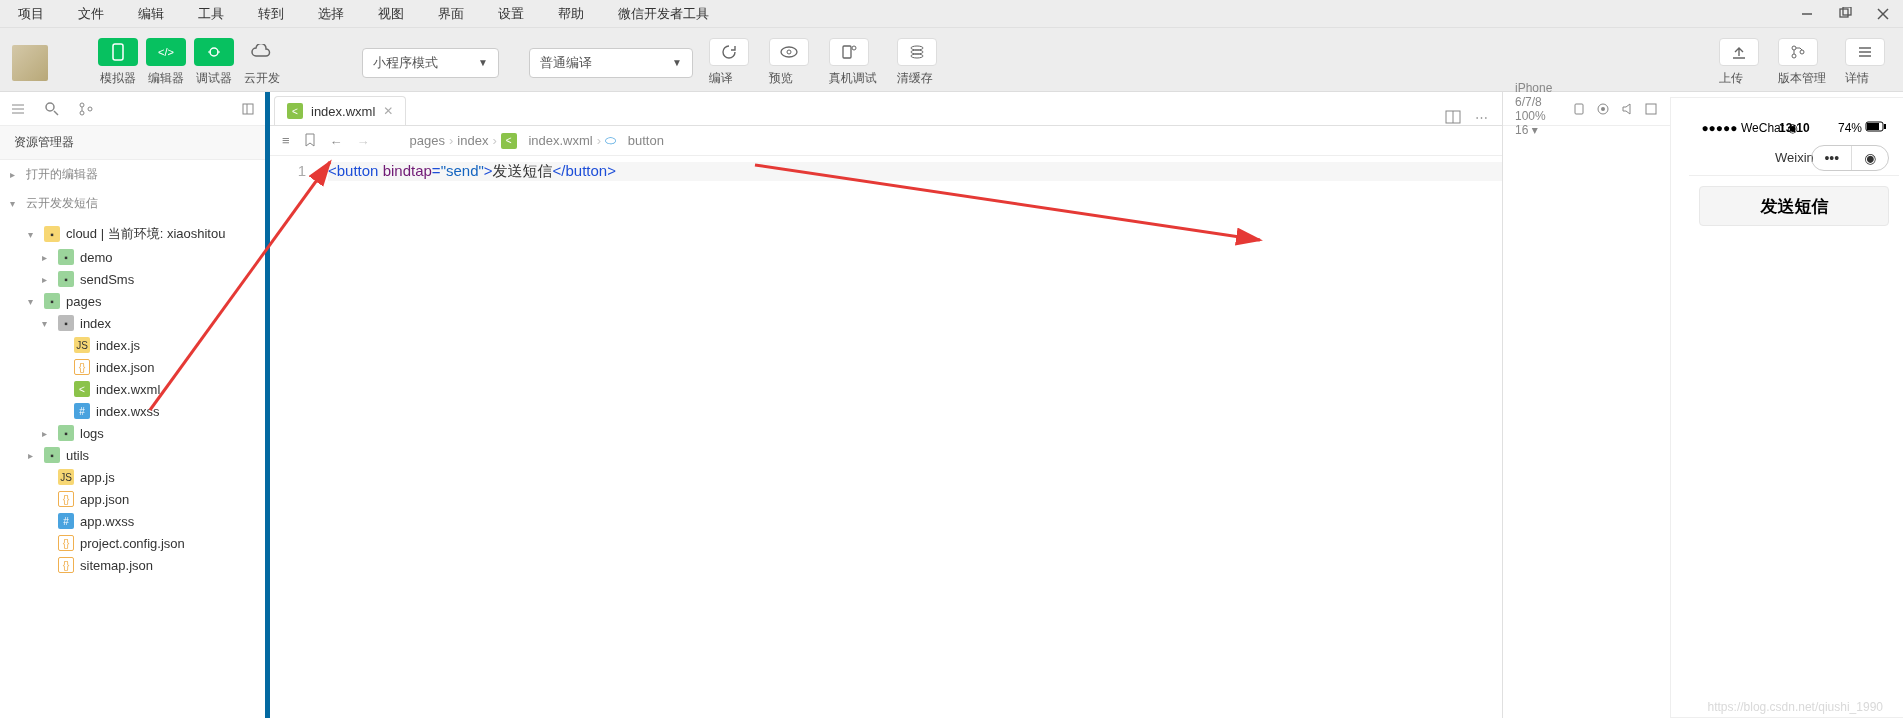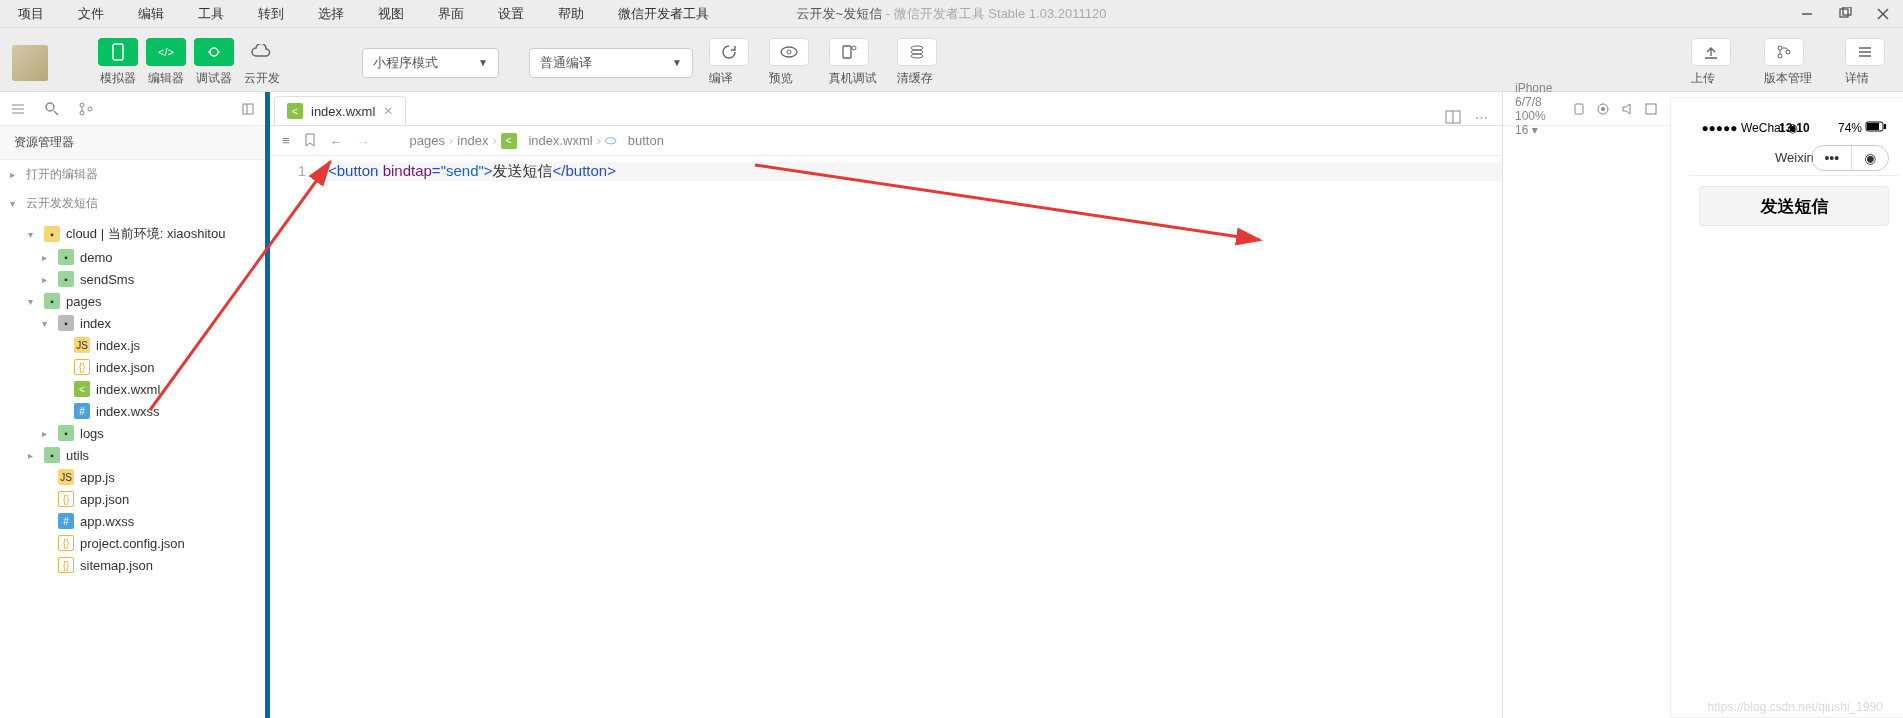--- a/index.html
+++ b/index.html
@@ -16,21 +16,21 @@
 
 .toolbar { height: 64px; background: #ededed; display: flex; align-items: center; padding: 6px 12px 0 12px; border-bottom: 1px solid #ddd; }
 .avatar { width: 36px; height: 36px; background: linear-gradient(135deg,#d4c8a8,#b8a878); margin-right: 50px; border-radius:2px; }
 .tool-group { display: flex; gap: 8px; }
 .tool-btn { display: flex; flex-direction: column; align-items: center; gap: 4px; font-size: 12px; color: #555; }
 .tool-btn-icon { width: 40px; height: 28px; border-radius: 4px; display:flex; justify-content:center; align-items:center; }
 .tool-btn-icon.green { background: #07c160; color:#fff; }
 .tool-btn-icon.plain { background: transparent; }
 .toolbar-spacer { width: 80px; }
 .dropdown { height: 30px; border:1px solid #ccc; border-radius:4px; background:#fff; display:flex; align-items:center; padding:0 10px; font-size:13px; color:#555; gap:40px; cursor:pointer; }
-.toolbar-right { margin-left: auto; display:flex; gap: 21px; }
+.toolbar-right { margin-left: auto; display:flex; gap: 7px; }
 .small-tool { display:flex; flex-direction:column; align-items:flex-start; font-size:12px; color:#555; padding: 0 6px; gap:4px; cursor:pointer; }
 .small-tool-icon { height:28px; width:40px; border:1px solid #ddd; border-radius:4px; background:#fff; display:flex; justify-content:center; align-items:center; }
 
 .main { display: flex; height: calc(718px - 92px); background:#fff; }
 
 .sidebar { width: 270px; border-right: 5px solid #0369a1; display:flex; flex-direction:column; }
 .sidebar-tools { height: 34px; display:flex; align-items:center; padding:0 10px; gap:18px; color:#888; border-bottom:1px solid #eee; }
 .sidebar-tools .spacer { margin-left:auto; }
 .panel-title { padding: 8px 14px; font-size:12px; color:#444; background:#f8f8f8; border-bottom:1px solid #eee; }
 .section-header { padding: 6px 10px; font-size:12px; color:#888; display:flex; align-items:center; gap:6px; cursor:pointer; }
@@ -99,23 +99,20 @@
     <div class="menu-item">编辑</div>
     <div class="menu-item">工具</div>
     <div class="menu-item">转到</div>
     <div class="menu-item">选择</div>
     <div class="menu-item">视图</div>
     <div class="menu-item">界面</div>
     <div class="menu-item">设置</div>
     <div class="menu-item">帮助</div>
     <div class="menu-item">微信开发者工具</div>
   </div>
-  <div class="menubar-center">
-    <span class="title-main">云开发~发短信</span><span class="title-sub"> - 微信开发者工具 Stable 1.03.2011120</span>
-  </div>
   <div class="menubar-right">
     <div class="win-btn">
         <svg width="14" height="14">
           <line x1="2" y1="7" x2="12" y2="7" stroke="#555" stroke-width="1.5"></line>
         </svg>
       </div>
     <div class="win-btn">
         <svg width="14" height="14">
           <rect x="2" y="2" width="8" height="8" fill="none" stroke="#555" stroke-width="1.3"></rect>
           <rect x="5" y="0" width="8" height="8" fill="none" stroke="#555" stroke-width="1.3"></rect>

